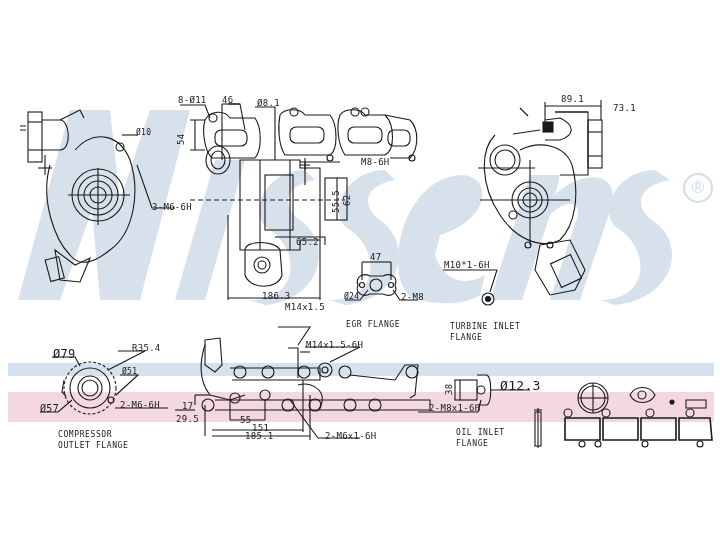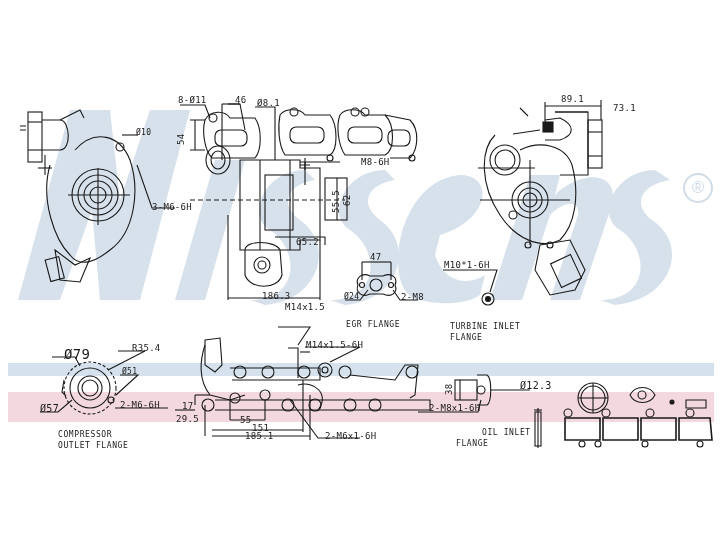--- a/index.html
+++ b/index.html
@@ -247,57 +247,57 @@
           <circle cx="645" cy="444" r="3"></circle>
           <circle cx="700" cy="444" r="3"></circle>
       </g>
     </g>
   </svg>
 
   <div class="lbl" style="left:152px;top:202px;">3-M6-6H</div>
   <div class="lbl" style="left:136px;top:128px;font-size:8px;">Ø10</div>
 
   <div class="lbl" style="left:178px;top:95px;">8-Ø11</div>
-  <div class="lbl" style="left:235px;top:95px;">46</div>
+  <div class="lbl" style="left:222px;top:95px;">46</div>
   <div class="lbl" style="left:257px;top:98px;">Ø8.1</div>
   <div class="lbl vert" style="left:176px;top:145px;">54</div>
   <div class="lbl" style="left:338px;top:157px;margin-left:23px;">M8-6H</div>
   <div class="lbl vert" style="left:331px;top:213px;">55.5</div>
   <div class="lbl vert" style="left:342px;top:206px;">62</div>
   <div class="lbl" style="left:296px;top:237px;">65.2</div>
   <div class="lbl" style="left:262px;top:291px;">186.3</div>
 
   <div class="lbl" style="left:561px;top:94px;">89.1</div>
   <div class="lbl" style="left:565px;top:103px;margin-left:48px;">73.1</div>
 
   <div class="lbl" style="left:370px;top:252px;">47</div>
   <div class="lbl" style="left:344px;top:292px;font-size:8px;">Ø24</div>
   <div class="lbl" style="left:401px;top:292px;">2-M8</div>
   <div class="cap" style="left:346px;top:320px;">EGR FLANGE</div>
 
   <div class="lbl" style="left:444px;top:260px;">M10*1-6H</div>
   <div class="cap" style="left:450px;top:322px;">TURBINE INLET</div>
   <div class="cap" style="left:450px;top:333px;">FLANGE</div>
 
-  <div class="lbl" style="left:64px;top:349px;font-size:14px;">Ø79</div>
+  <div class="lbl" style="left:53px;top:349px;font-size:12px;">Ø79</div>
   <div class="lbl" style="left:110px;top:343px;margin-left:22px;">R35.4</div>
   <div class="lbl" style="left:122px;top:367px;font-size:8px;">Ø51</div>
   <div class="lbl" style="left:40px;top:404px;font-size:10px;">Ø57</div>
   <div class="lbl" style="left:120px;top:400px;">2-M6-6H</div>
   <div class="cap" style="left:58px;top:430px;">COMPRESSOR</div>
   <div class="cap" style="left:58px;top:441px;text-align:center;">OUTLET FLANGE</div>
 
   <div class="lbl" style="left:285px;top:302px;">M14x1.5</div>
   <div class="lbl" style="left:306px;top:340px;">M14x1.5-6H</div>
   <div class="lbl" style="left:182px;top:401px;">17</div>
   <div class="lbl" style="left:176px;top:414px;">29.5</div>
   <div class="lbl" style="left:240px;top:415px;">55</div>
   <div class="lbl" style="left:252px;top:423px;">151</div>
   <div class="lbl" style="left:245px;top:431px;">185.1</div>
   <div class="lbl" style="left:325px;top:431px;">2-M6x1-6H</div>
 
   <div class="lbl vert" style="left:444px;top:395px;">38</div>
-  <div class="lbl" style="left:520px;top:381px;font-size:10px;">Ø12.3</div>
+  <div class="lbl" style="left:500px;top:381px;font-size:13px;">Ø12.3</div>
   <div class="lbl" style="left:417px;top:403px;margin-left:12px;">2-M8x1-6H</div>
-  <div class="cap" style="left:456px;top:428px;margin-left:26px;">OIL INLET</div>
+  <div class="cap" style="left:456px;top:428px;">OIL INLET</div>
   <div class="cap" style="left:456px;top:439px;">FLANGE</div>
 
 </div>
 
 </body></html>

